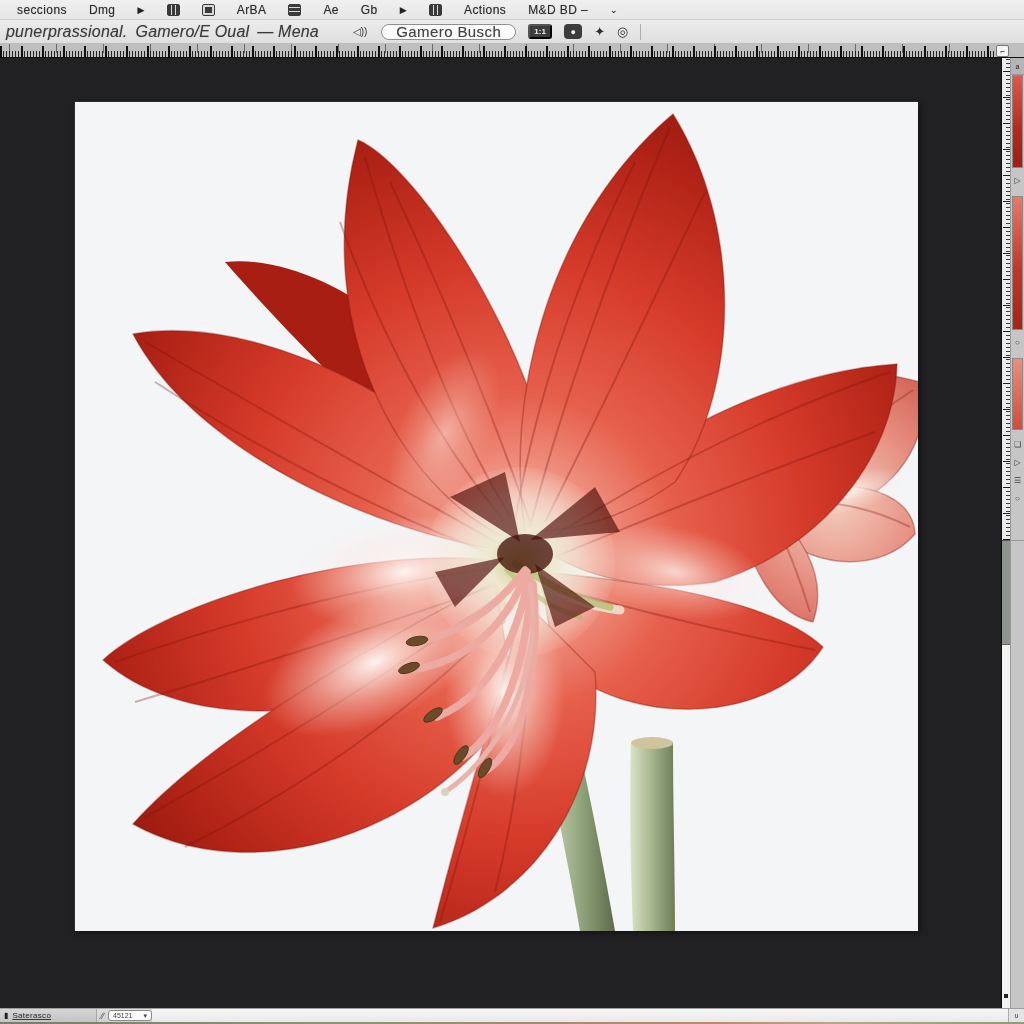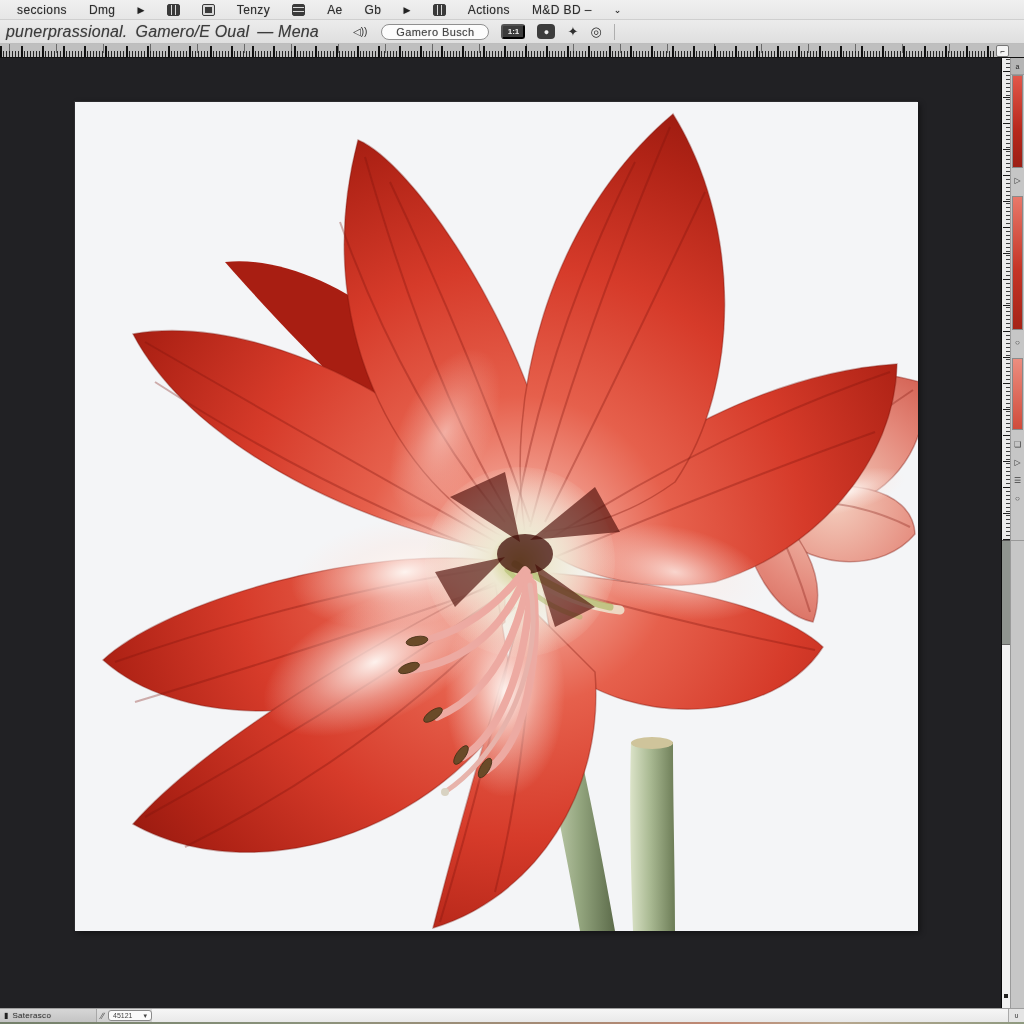--- a/index.html
+++ b/index.html
@@ -20,21 +20,21 @@
   .g-window::after { content:""; position:absolute; inset:2px; background:#3a3a3a; }
   .g-layers  { background:repeating-linear-gradient(0deg,#3a3a3a 0 3px,#d9d9d9 3px 4px); }
 
   
   .toolbar { height:24px; background:linear-gradient(#ececec,#dfdfdf); display:flex;
     align-items:center; padding:0 6px; border-bottom:1px solid #bdbdbd; }
   .t-text { font-size:16px; color:#3c3c3c; font-style:italic; letter-spacing:.2px;
     text-shadow:0 0 1px rgba(50,50,50,.4); margin-right:8px; white-space:nowrap; }
   .t-speaker { font-size:10px; color:#2c2c2c; margin:0 14px 0 26px; }
   .pill-btn { height:16px; padding:0 14px; border:1px solid #8f8f8f; border-radius:9px;
-    background:#fcfcfc; font-size:11px; color:#444; display:flex; align-items:center;
+    background:#fcfcfc; font-size:15px; color:#444; display:flex; align-items:center;
     letter-spacing:.4px; text-shadow:0 0 1px rgba(60,60,60,.4); cursor:pointer;text-align:center; }
   .dark-btn { height:15px; min-width:24px; margin-left:12px; background:#3c3c3c; color:#efefef;
     border-radius:3px; font-size:8px; display:flex; align-items:center; justify-content:center;
     padding:0 3px; cursor:pointer;font-weight:bold; }
   .tool-glyph { font-size:13px; color:#2f2f2f; margin-left:12px; cursor:pointer; line-height:1; }
   .blob-btn { width:18px; height:15px; background:#3c3c3c; border-radius:4px; margin-left:12px;
     color:#efefef; font-size:9px; display:flex; align-items:center; justify-content:center; cursor:pointer; }
   .t-sep { width:1px; height:16px; background:#aeaeae; margin-left:12px; }
 
   
@@ -79,21 +79,21 @@
   .thumb.t3 { top:300px; height:72px;  background:linear-gradient(180deg,#ec8d7f,#d04b3b); }
   .sp-glyph { position:absolute; left:0; right:0; text-align:center; font-size:8px; color:#3a3a3a; cursor:pointer; }
   .sp-divider { position:absolute; left:0; right:0; top:482px; height:1px; background:#999; }
 
   
   .statusbar { height:14px; background:linear-gradient(#dedede,#cfcfcf); display:flex;
     align-items:center; border-top:1px solid #9e9e9e; font-size:9px; color:#3a3a3a; }
   .sb-left { width:97px; height:100%; display:flex; align-items:center; gap:4px; padding:0 4px;
     background:linear-gradient(#d6d6d6,#c4c4c4); border-right:1px solid #a8a8a8; }
   .sb-icon { font-size:8px; color:#222; }
-  .sb-label { font-size:8px; letter-spacing:.3px; text-shadow:0 0 1px rgba(60,60,60,.4); white-space:nowrap; }
+  .sb-label { font-size:8px; letter-spacing:.3px; text-shadow:0 0 1px rgba(60,60,60,.4); white-space:nowrap;text-decoration:underline; }
   .sb-grip { font-size:9px; color:#555; margin:0 4px; }
   .sb-dropdown { height:11px; min-width:44px; background:#fbfbfb; border:1px solid #8a8a8a;
     border-radius:3px; font-size:7px; color:#444; display:flex; align-items:center;
     justify-content:space-between; padding:0 4px; gap:6px; cursor:pointer; }
   .sb-rest { flex:1; height:100%; background:linear-gradient(#f6f6f6,#e9e9e9); }
   .sb-end { width:16px; height:100%; background:#e4e4e4; border-left:1px solid #aaa;
     font-size:7px; color:#333; display:flex; align-items:center; justify-content:center; }
 
   .sliver { height:2px;
     background:linear-gradient(90deg,#74806a,#8b937c 30%,#a78a74 55%,#c08873 70%,#b7a78e 82%,#8f9a80); }
@@ -102,21 +102,21 @@
 <body>
 
 <div class="app">
 
   <div class="menubar">
     <span class="mi">seccions</span>
     <span class="mi">Dmg</span>
     <span class="mi icon">▶</span>
     <span class="gicon g-stripes"></span>
     <span class="gicon g-window"></span>
-    <span class="mi">Tenzy</span>
+    <span class="mi">ArBA</span>
     <span class="gicon g-layers"></span>
     <span class="mi">Ae</span>
     <span class="mi">Gb</span>
     <span class="mi icon">▶</span>
     <span class="gicon g-stripes"></span>
     <span class="mi">Actions</span>
     <span class="mi">M&amp;D BD –</span>
     <span class="mi icon">⌄</span>
   </div>
 

